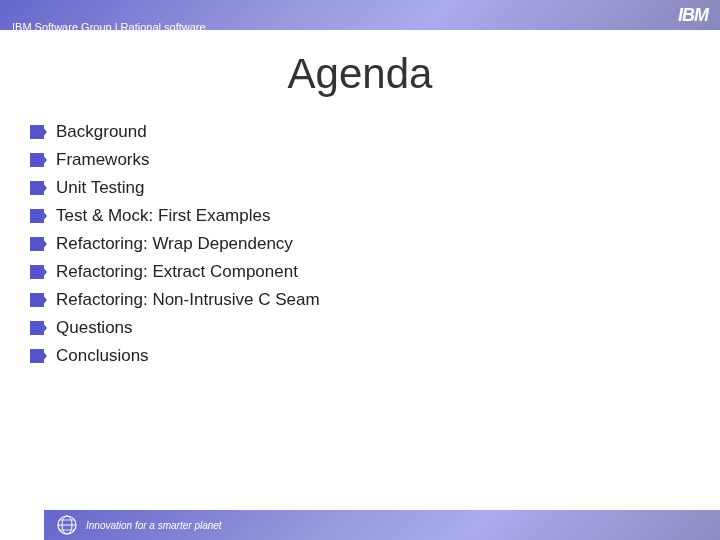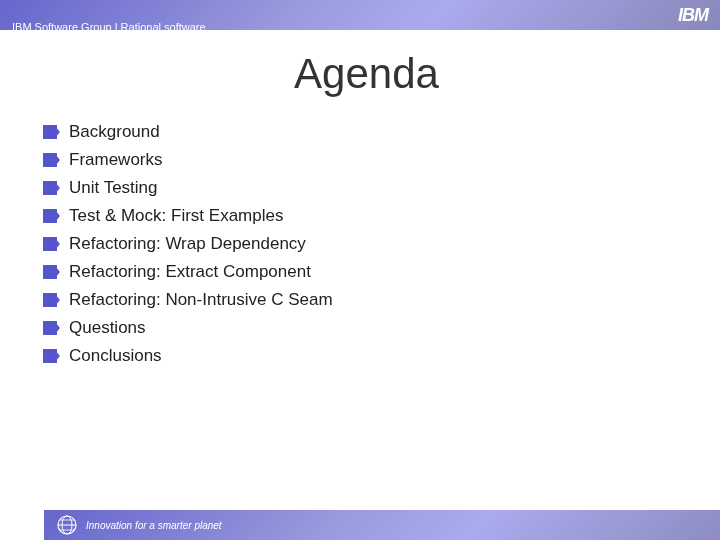--- a/index.html
+++ b/index.html
@@ -47,21 +47,21 @@
       font-style: italic;
     }
 
     
     .main-content {
       width: 100%;
       height: 480px;
       background: #ffffff;
       display: flex;
       flex-direction: column;
-      padding: 20px 30px 10px 43px;
+      padding: 20px 30px 10px 30px;
     }
 
     .page-title {
       text-align: center;
       font-size: 42px;
       color: #333333;
       font-weight: normal;
       margin-bottom: 20px;
       font-family: Arial, Helvetica, sans-serif;
     }

